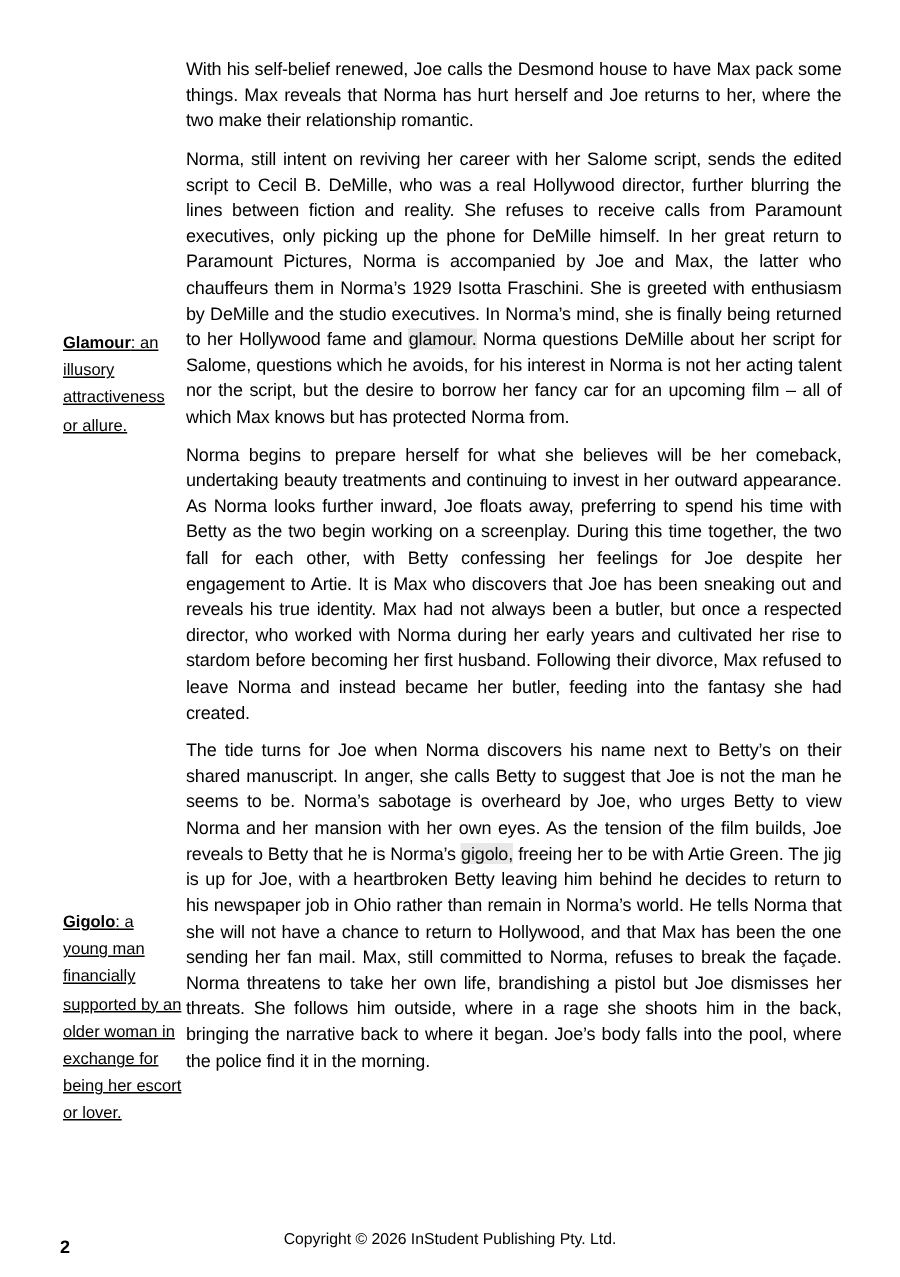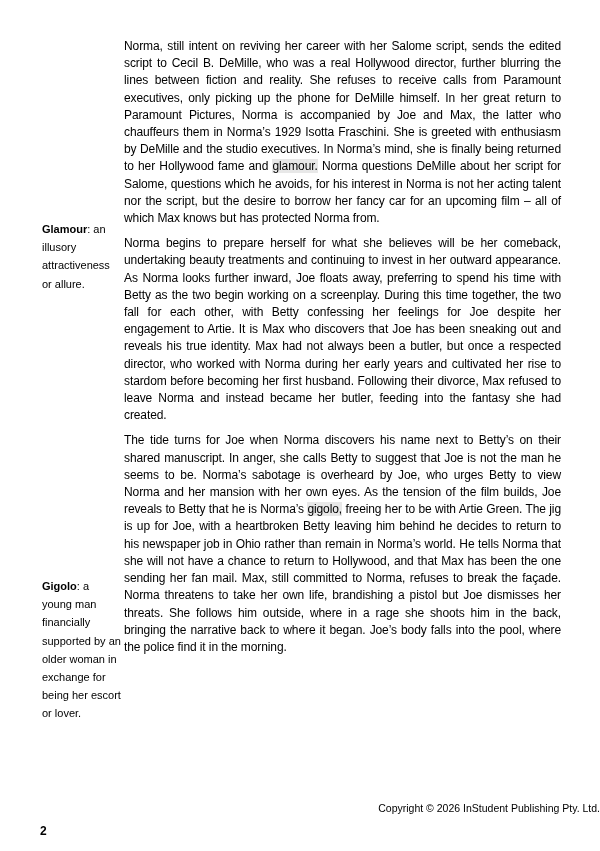--- a/index.html
+++ b/index.html
@@ -39,47 +39,49 @@
   }
   
   .note {
     position: absolute;
     left: 42px;
     width: 80px;
     font-size: 11px;
     line-height: 18.2px;
     text-align: left;
     color: #000000;
+    text-decoration: underline;
   }
   .note .term { font-weight: bold; }
   
   .page-num {
     position: absolute;
     left: 40px;
     top: 824px;
     font-size: 12px;
     font-weight: bold;
   }
   .copyright {
     position: absolute;
     left: 0;
-    top: 802px;
+    top: 820px;
     width: 600px;
-    text-align: right;
+    text-align: center;
     font-size: 10.5px;
   }
 </style>
 </head>
 <body>
 
 <div class="page" style="--hl: #e8e8e8;">
   <div id="margin-notes">
       <div class="note" style="top: 220px;"><span class="term">Glamour</span><span>: an illusory attractiveness or allure.</span></div>
-      <div class="note" style="top: 577px;"><span class="term">Gigolo</span><span>: a young man financially supported by an older woman in exchange for being her escort or lover.</span></div>
+      <div class="note" style="top: 606px;"><span class="term">Gigolo</span><span>: a young man financially supported by an older woman in exchange for being her escort or lover.</span></div>
     </div>
   <div class="body-col" id="body-paragraphs">
+      <p class="para"><span>With his self-belief renewed, Joe calls the Desmond house to have Max pack some things. Max reveals that Norma has hurt herself and Joe returns to her, where the two make their relationship romantic.</span></p>
       <p class="para"><span>Norma, still intent on reviving her career with her </span><span class="run-i">Salome</span><span> script, sends the edited script to Cecil B. DeMille, who was a real Hollywood director, further blurring the lines between fiction and reality. She refuses to receive calls from Paramount executives, only picking up the phone for DeMille himself. In her great return to Paramount Pictures, Norma is accompanied by Joe and Max, the latter who chauffeurs them in Norma’s 1929 Isotta Fraschini. She is greeted with enthusiasm by DeMille and the studio executives. In Norma’s mind, she is finally being returned to her Hollywood fame and </span><span class="run-bh">glamour.</span><span> Norma questions DeMille about her script for </span><span class="run-i">Salome,</span><span> questions which he avoids, for his interest in Norma is not her acting talent nor the script, but the desire to borrow her fancy car for an upcoming film – all of which Max knows but has protected Norma from.</span></p>
       <p class="para"><span>Norma begins to prepare herself for what she believes will be her comeback, undertaking beauty treatments and continuing to invest in her outward appearance. As Norma looks further inward, Joe floats away, preferring to spend his time with Betty as the two begin working on a screenplay. During this time together, the two fall for each other, with Betty confessing her feelings for Joe despite her engagement to Artie. It is Max who discovers that Joe has been sneaking out and reveals his true identity. Max had not always been a butler, but once a respected director, who worked with Norma during her early years and cultivated her rise to stardom before becoming her first husband. Following their divorce, Max refused to leave Norma and instead became her butler, feeding into the fantasy she had created.</span></p>
       <p class="para"><span>The tide turns for Joe when Norma discovers his name next to Betty’s on their shared manuscript. In anger, she calls Betty to suggest that Joe is not the man he seems to be. Norma’s sabotage is overheard by Joe, who urges Betty to view Norma and her mansion with her own eyes. As the tension of the film builds, Joe reveals to Betty that he is Norma’s </span><span class="run-bh">gigolo,</span><span> freeing her to be with Artie Green. The jig is up for Joe, with a heartbroken Betty leaving him behind he decides to return to his newspaper job in Ohio rather than remain in Norma’s world. He tells Norma that she will not have a chance to return to Hollywood, and that Max has been the one sending her fan mail. Max, still committed to Norma, refuses to break the façade. Norma threatens to take her own life, brandishing a pistol but Joe dismisses her threats. She follows him outside, where in a rage she shoots him in the back, bringing the narrative back to where it began. Joe’s body falls into the pool, where the police find it in the morning.</span></p>
     </div>
   <div class="page-num">2</div>
   <div class="copyright">Copyright © 2026 InStudent Publishing Pty. Ltd.</div>
 </div>
 
 </body></html>

